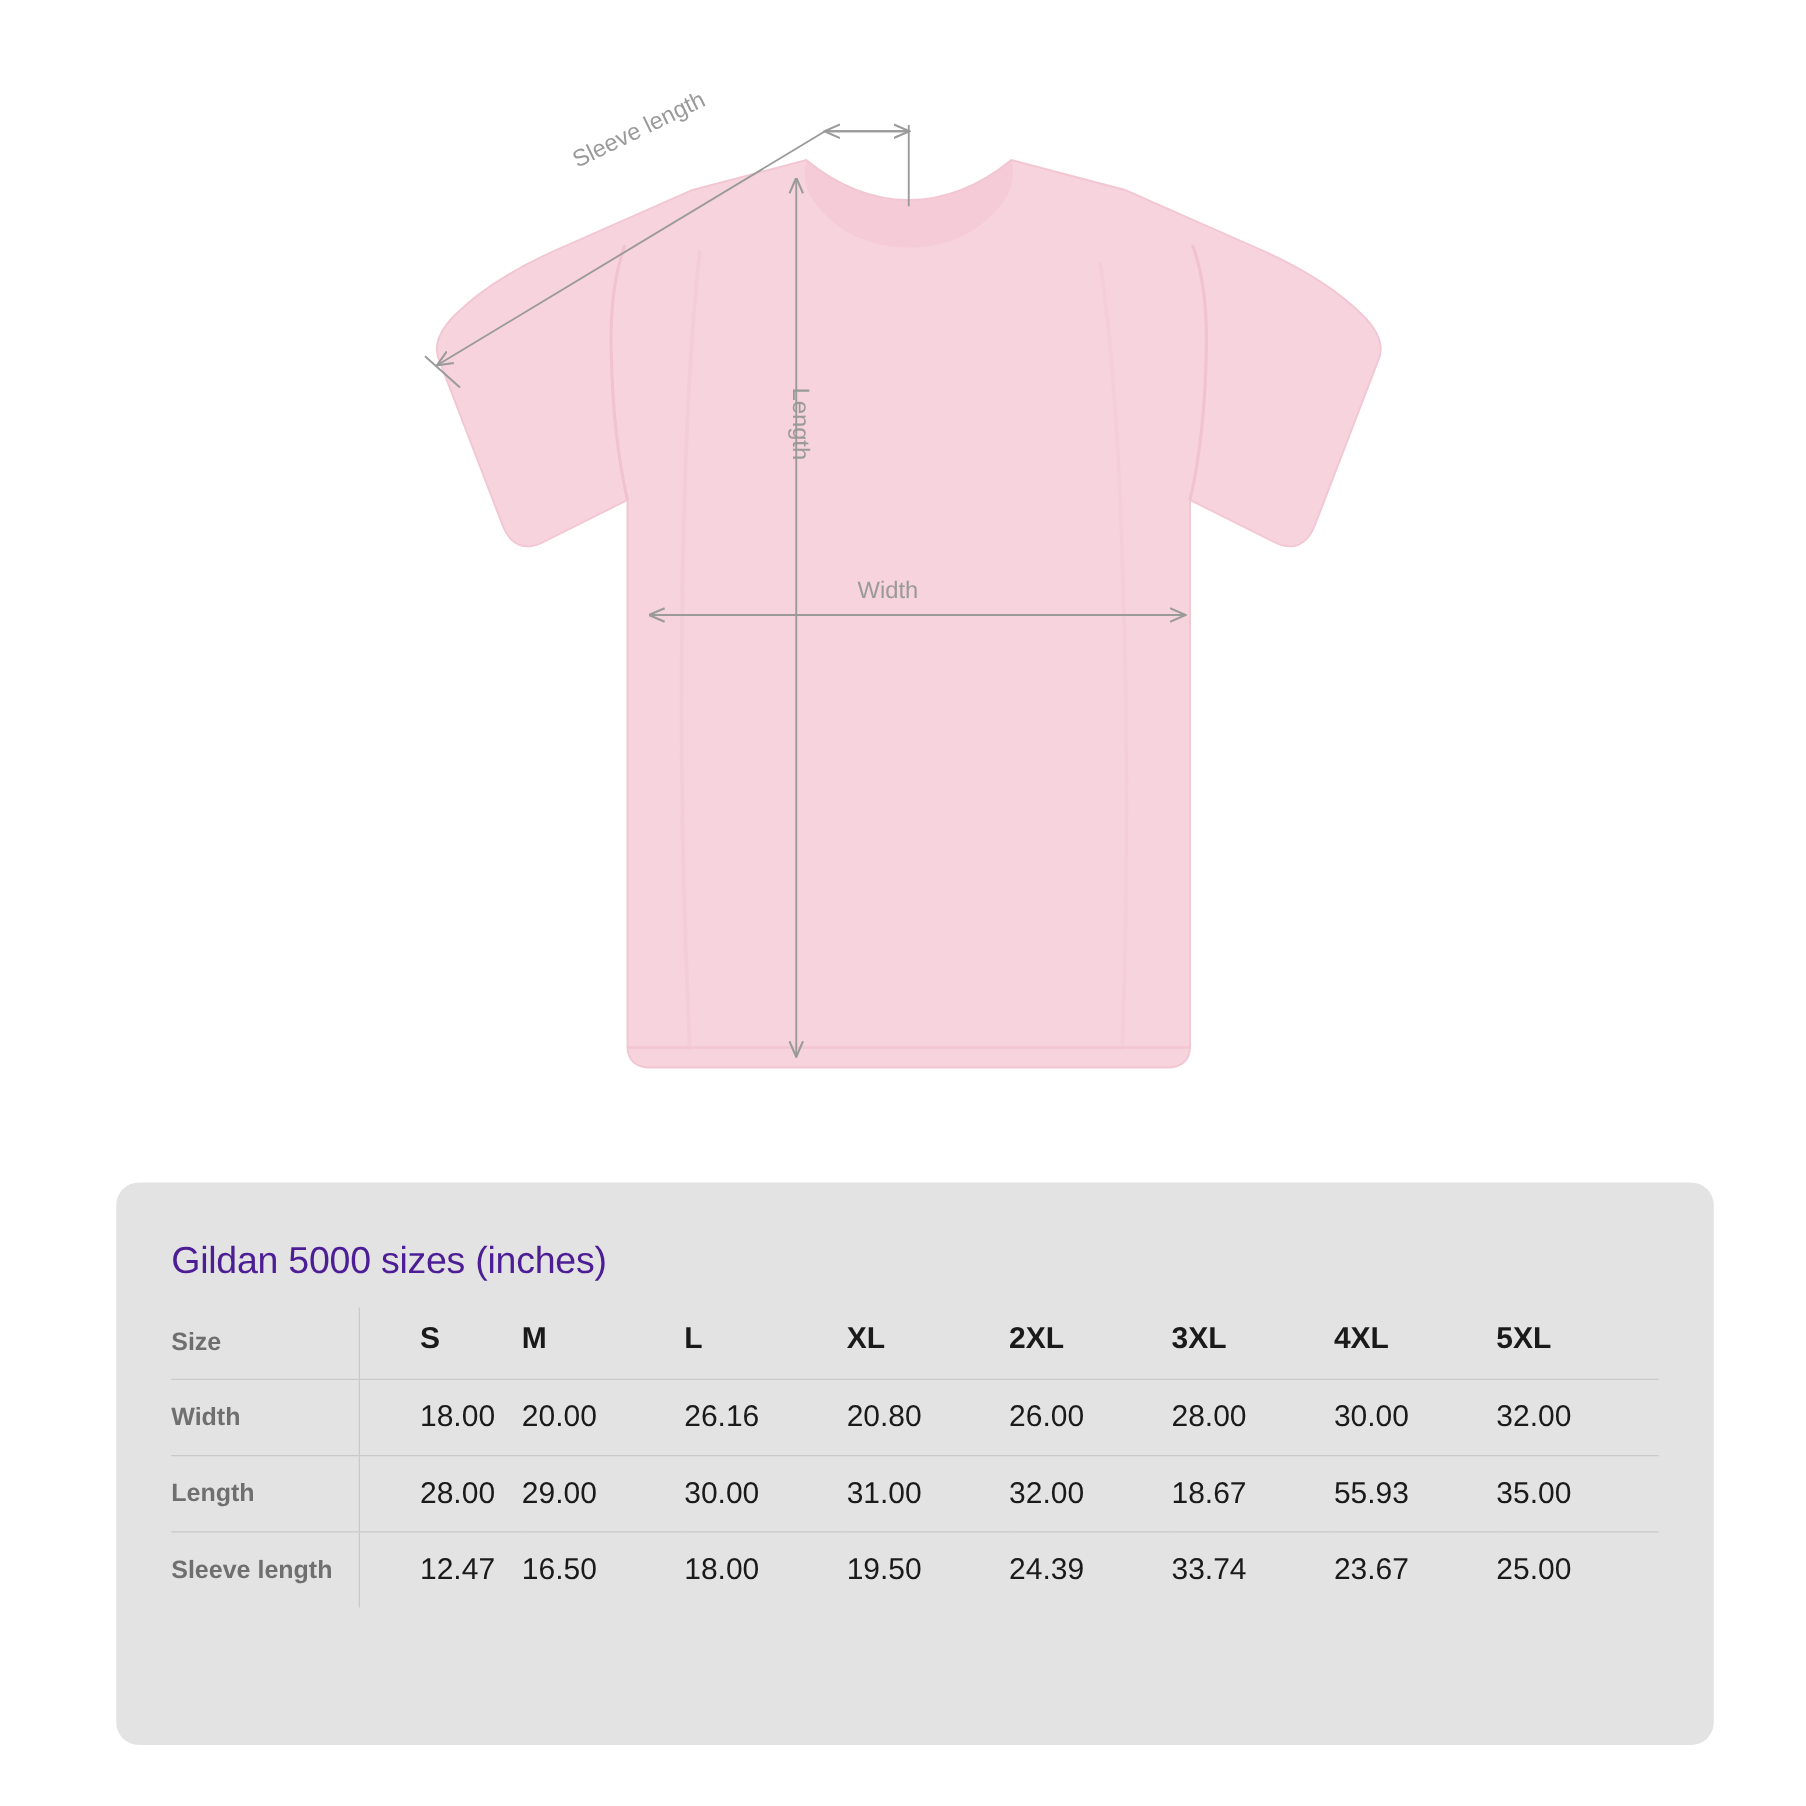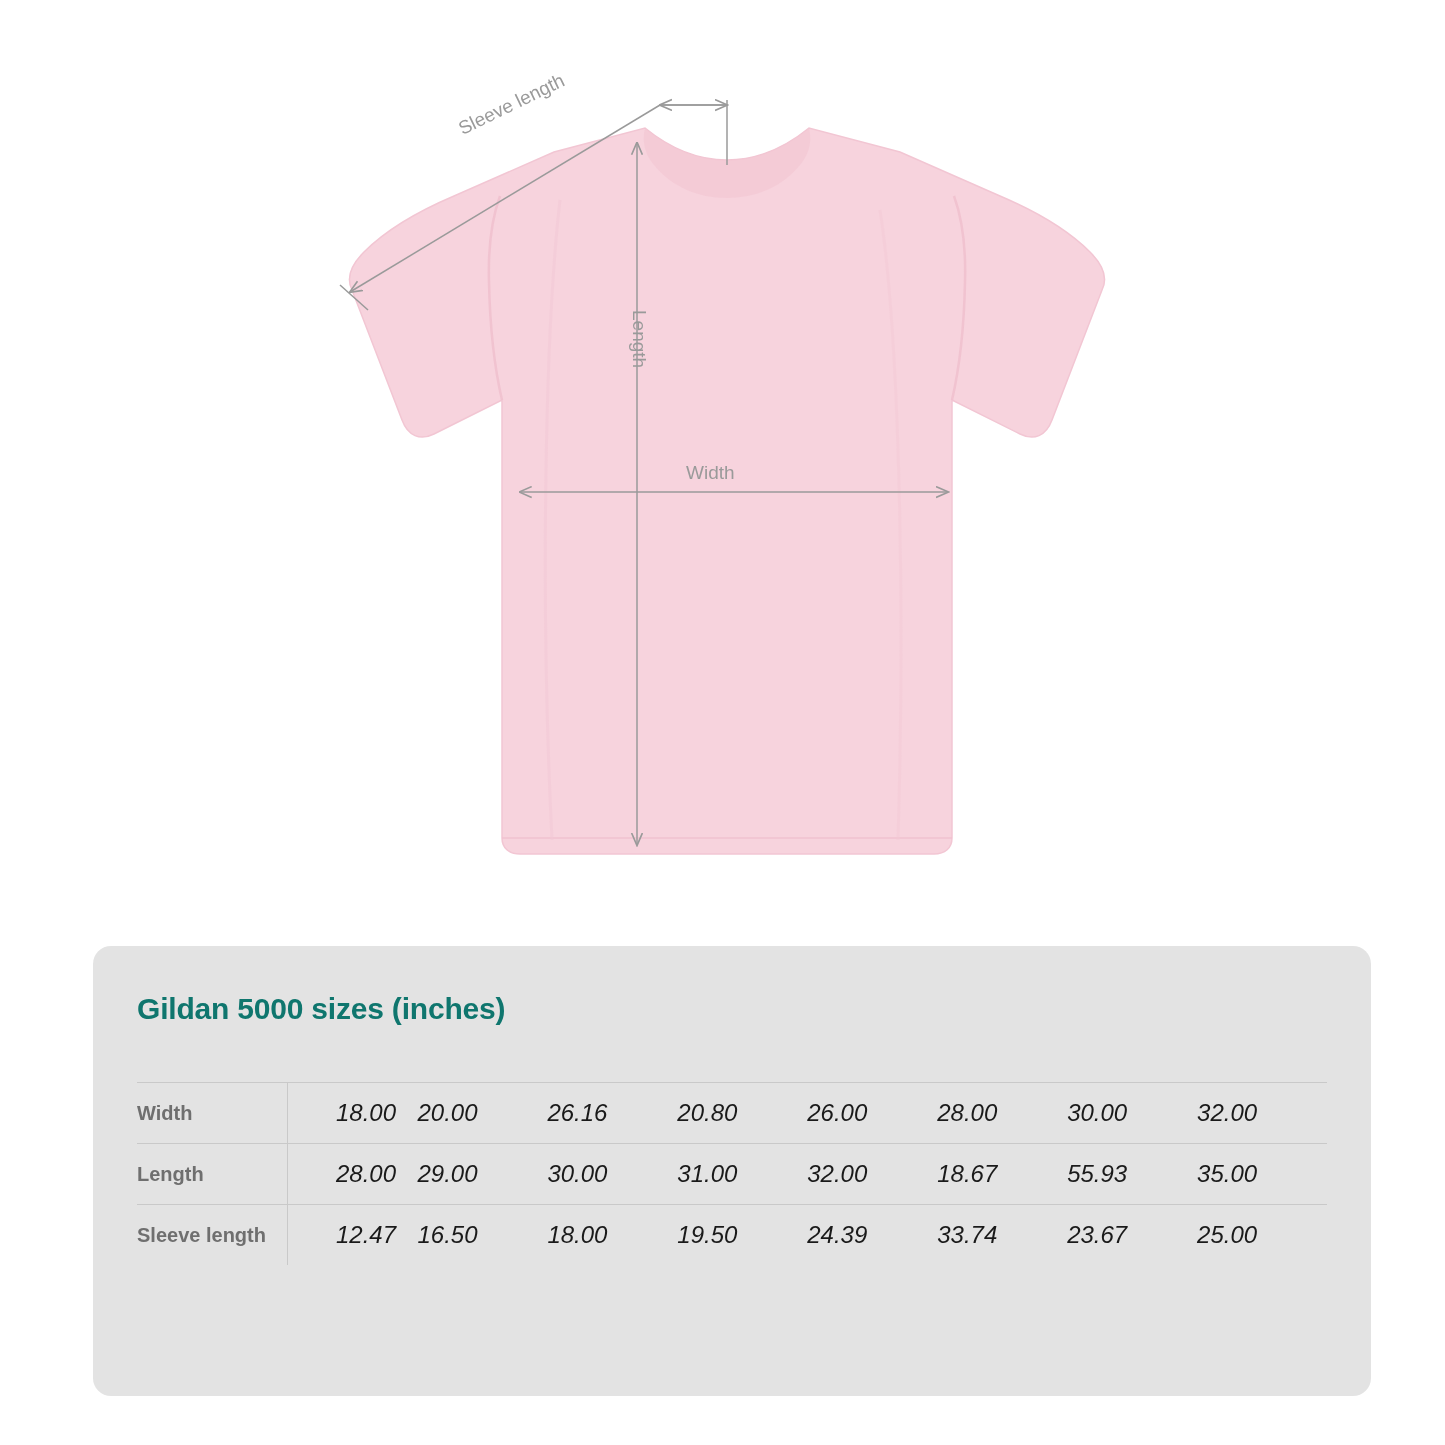--- a/index.html
+++ b/index.html
@@ -60,23 +60,23 @@
     top: 946px;
     width: 1278px;
     height: 450px;
     background: #e3e3e3;
     border-radius: 18px;
     box-sizing: border-box;
     padding: 46px 44px 0 44px;
   }
   #table-title {
     font-size: 30px;
-    font-weight: bold;
-    color: #0f766e;
-    margin: 0 0 56px 0;
+    font-weight: normal;
+    color: #4c1d95;
+    margin: 0 0 20px 0;
     letter-spacing: -0.2px;
   }
   table.size-table {
     border-collapse: collapse;
     width: 1190px;
     table-layout: fixed;
   }
   table.size-table th,
   table.size-table td {
     text-align: left;
@@ -95,21 +95,20 @@
   .colhead {
     color: #1a1a1a;
     font-size: 24px;
     font-weight: bold;
     padding: 10px 0 18px 0 !important;
   }
   .cell {
     color: #1a1a1a;
     font-size: 24px;
     padding: 16px 0 16px 0 !important;
-    font-style: italic;
   }
   tr.dataline td {
     border-top: 1px solid #c9c9c9;
   }
   td.pad-l {
     padding-left: 48px !important;
   }
   th.pad-l {
     padding-left: 48px !important;
   }
@@ -192,20 +191,31 @@
   <div class="dim-label" id="label-length">Length</div>
 
   <div class="dim-label" id="label-width">Width</div>
 </div>
 
 <div id="size-card">
   <div id="table-title">Gildan 5000 sizes (inches)</div>
 
   <table class="size-table">
     <tbody>
+        <tr>
+      <th class="rowhead">Size</th>
+      <th class="colhead pad-l">S</th>
+      <th class="colhead">M</th>
+      <th class="colhead">L</th>
+      <th class="colhead">XL</th>
+      <th class="colhead">2XL</th>
+      <th class="colhead">3XL</th>
+      <th class="colhead">4XL</th>
+      <th class="colhead">5XL</th>
+    </tr>
 
     <tr class="dataline">
       <td class="rowhead">Width</td>
       <td class="cell pad-l">18.00</td>
       <td class="cell">20.00</td>
       <td class="cell">26.16</td>
       <td class="cell">20.80</td>
       <td class="cell">26.00</td>
       <td class="cell">28.00</td>
       <td class="cell">30.00</td>

